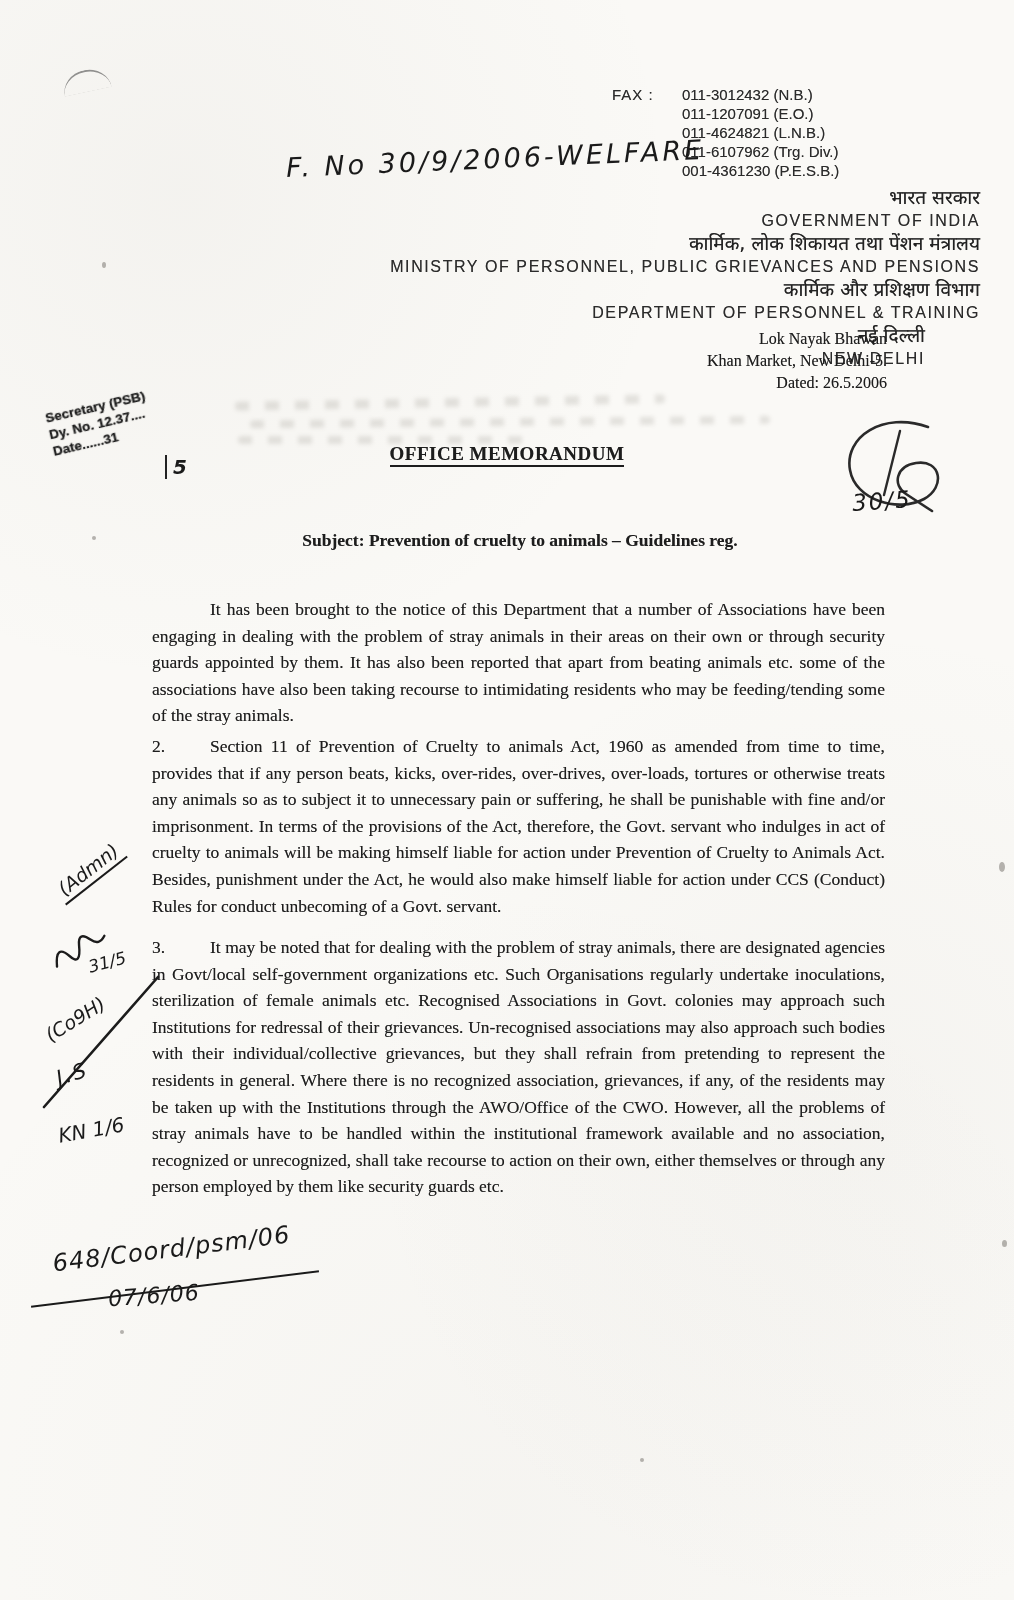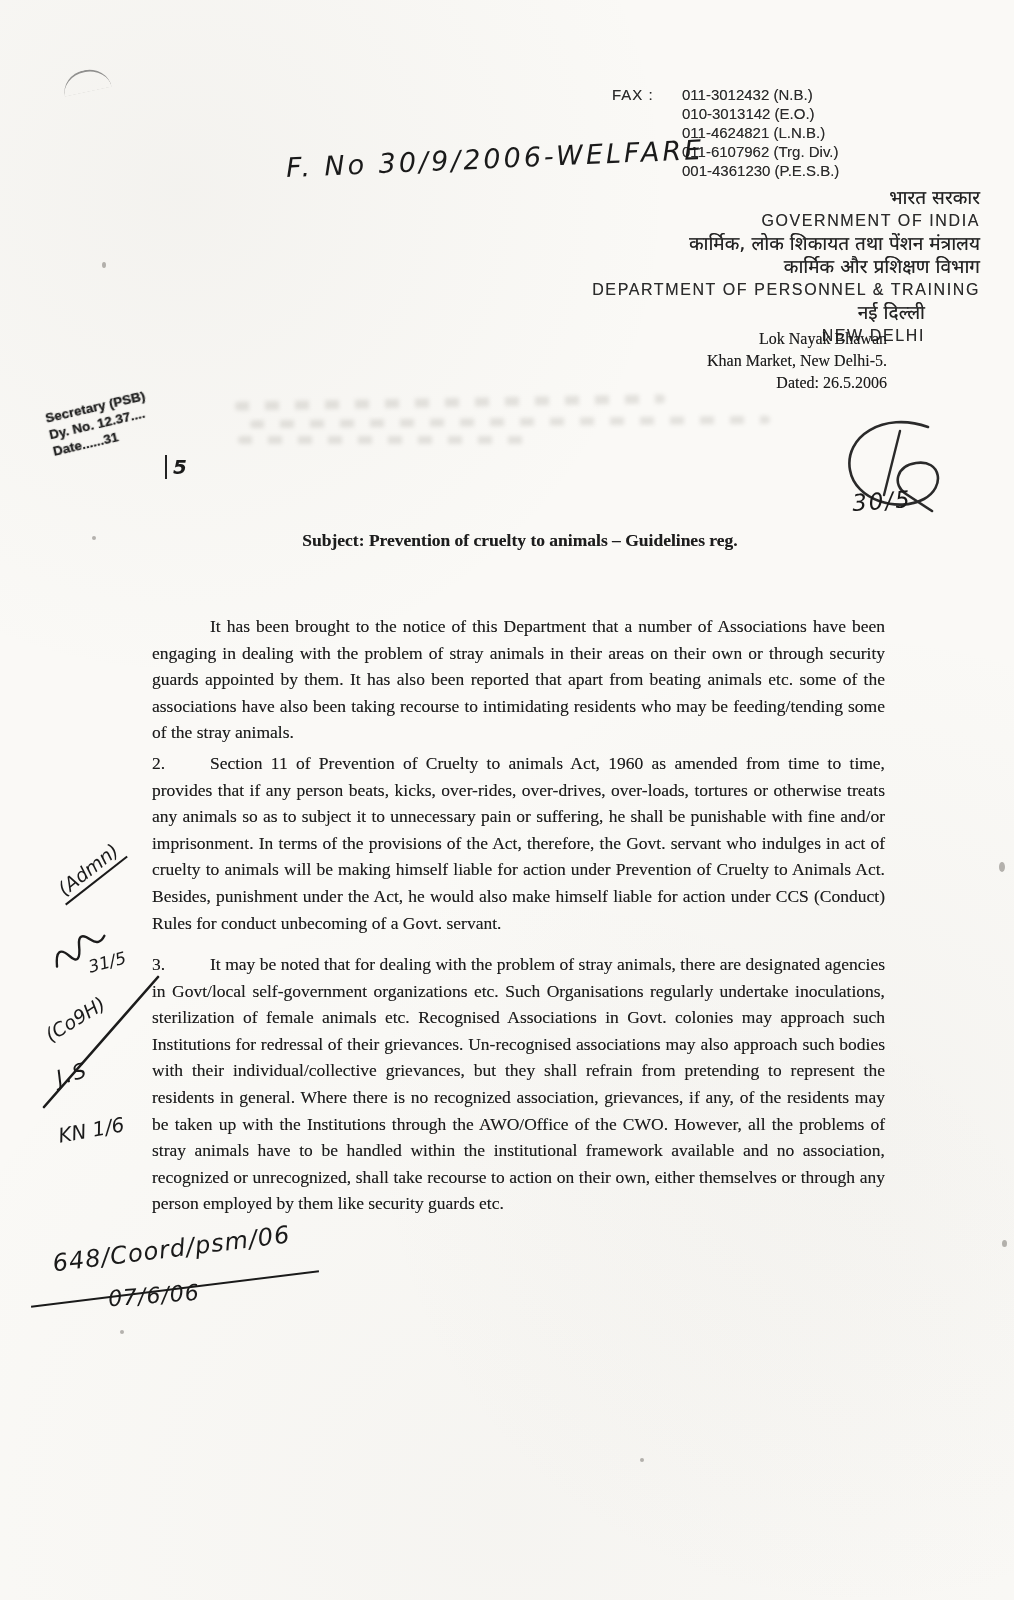--- a/index.html
+++ b/index.html
@@ -31,21 +31,21 @@
   .eng{font-size:16px;line-height:23px;letter-spacing:1.6px;}
   .shiftl{transform:translateX(-55px);}
   .addr{top:328px;left:532px;width:355px;text-align:right;font-size:16px;line-height:22px;}
   .stamp{top:398px;left:48px;transform:rotate(-13deg);font-size:13.5px;line-height:17px;
          font-family:"Liberation Sans",sans-serif;font-weight:bold;color:#1f1f1f;
          text-shadow:0 0 1px rgba(20,20,20,.7);filter:blur(.2px);}
   .stamp-five{top:455px;left:165px;font-size:20px;font-weight:bold;border-left:2px solid #222;padding-left:6px;}
   .memo-title{top:443px;left:0;width:1014px;text-align:center;}
   .memo-title span{font-size:19px;font-weight:bold;letter-spacing:.5px;border-bottom:2.5px solid #1d1d1d;padding-bottom:1px;}
   .subject{top:530px;left:0;width:1040px;text-align:center;font-size:17.5px;font-weight:bold;}
-  .body-text{left:152px;width:733px;font-size:17.5px;line-height:26.6px;text-align:justify;margin-top:17px;}
+  .body-text{left:152px;width:733px;font-size:17.5px;line-height:26.6px;text-align:justify;}
   .p1{top:596px;text-indent:58px;}
   .p2{top:733px;}
   .p3{top:934px;}
   .pnum{display:inline-block;width:58px;text-indent:0;}
   .sig-block{top:415px;left:828px;}
   .sig-date{top:488px;left:852px;font-size:23px;letter-spacing:2px;transform:rotate(-4deg);}
   .m-admn{top:858px;left:50px;transform:rotate(-38deg);font-size:19px;border-bottom:2px solid #1a1a1a;padding:0 4px 2px 4px;}
   .m-scrib{top:930px;left:48px;transform:rotate(-25deg);}
   .m-315{top:952px;left:88px;transform:rotate(-15deg);font-size:17px;}
   .m-cogh{top:1008px;left:42px;transform:rotate(-32deg);font-size:19px;}
@@ -73,21 +73,21 @@
 
   <div class="abs corner-mark"></div>
 
   <div class="abs fax sans">
     <div class="fax-row">
       <span class="fax-label">FAX :</span>
       <span class="fax-num">011-3012432 (N.B.)</span>
     </div>
     <div class="fax-row">
       <span class="fax-label"></span>
-      <span class="fax-num">010-3013142 (E.O.)</span>
+      <span class="fax-num">011-1207091 (E.O.)</span>
     </div>
     <div class="fax-row">
       <span class="fax-label"></span>
       <span class="fax-num">011-4624821 (L.N.B.)</span>
     </div>
     <div class="fax-row">
       <span class="fax-label"></span>
       <span class="fax-num">011-6107962 (Trg. Div.)</span>
     </div>
     <div class="fax-row">
@@ -95,20 +95,21 @@
       <span class="fax-num">001-4361230 (P.E.S.B.)</span>
     </div>
   </div>
 
   <div class="abs fileno hand">F. No 30/9/2006-WELFARE</div>
 
   <div class="abs hdr">
     <div class="hin">भारत सरकार</div>
     <div class="eng sans">GOVERNMENT OF INDIA</div>
     <div class="hin">कार्मिक, लोक शिकायत तथा पेंशन मंत्रालय</div>
+    <div class="eng sans">MINISTRY OF PERSONNEL, PUBLIC GRIEVANCES AND PENSIONS</div>
     <div class="hin">कार्मिक और प्रशिक्षण विभाग</div>
     <div class="eng sans">DEPARTMENT OF PERSONNEL &amp; TRAINING</div>
     <div class="hin shiftl">नई दिल्ली</div>
     <div class="eng sans shiftl">NEW DELHI</div>
   </div>
 
   <div class="abs addr serif">
     <div>Lok Nayak Bhawan</div>
     <div>Khan Market, New Delhi-5.</div>
     <div>Dated: 26.5.2006</div>
@@ -118,20 +119,23 @@
     <div>Secretary (PSB)</div>
     <div>Dy. No. 12.37....</div>
     <div>Date......31</div>
   </div>
   <div class="abs stamp-five hand">5</div>
 
   <div class="abs ghost g1"></div>
   <div class="abs ghost g2"></div>
   <div class="abs ghost g3"></div>
 
+  <div class="abs memo-title serif">
+    <span>OFFICE MEMORANDUM</span>
+  </div>
 
   <div class="abs sig-block">
     <svg width="150" height="105" viewBox="0 0 150 105">
       <path d="M100 12 C 55 -4, 16 22, 22 55 C 27 85, 70 98, 96 84 C 118 72, 113 44, 88 48 C 68 51, 64 70, 78 79 L 104 96" fill="none" stroke="#2a2a2a" stroke-width="2.6" stroke-linecap="round"></path>
       <path d="M72 16 L 56 80" fill="none" stroke="#2a2a2a" stroke-width="2.4" stroke-linecap="round"></path>
     </svg>
   </div>
   <div class="abs sig-date hand">30/5</div>
 
   <div class="abs subject serif">Subject: Prevention of cruelty to animals – Guidelines reg.</div>

